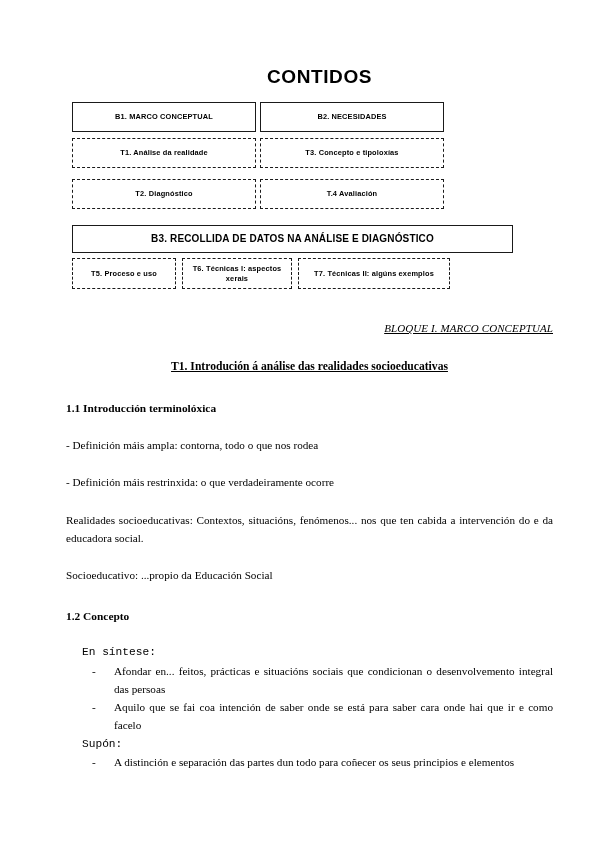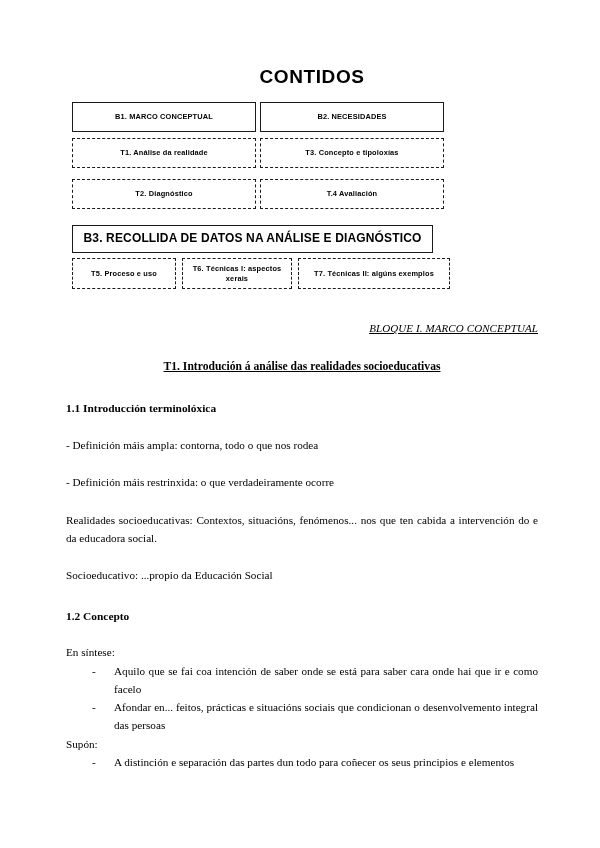--- a/index.html
+++ b/index.html
@@ -16,21 +16,21 @@
     color: #000000;
     overflow: hidden;
   }
 
   .page {
     position: absolute;
     left: 0; top: 0;
     width: 600px;
     height: 848px;
     box-sizing: border-box;
-    padding: 66px 62px 20px 66px;
+    padding: 66px 47px 20px 66px;
   }
 
   
   .doc-title {
     font-family: "Liberation Sans", "DejaVu Sans", sans-serif;
     font-weight: bold;
     font-size: 19px;
     letter-spacing: 0.6px;
     text-align: center;
     margin: 0 0 14px 0;
@@ -69,23 +69,23 @@
   }
   .bx.solid {
     border: 1.8px solid #1a1a1a;
     height: 30px;
   }
   .bx.dashed {
     border: 1.6px dashed #1a1a1a;
     height: 30px;
   }
   .bx.wide {
-    width: 361px;
+    width: 441px;
     height: 28px;
-    font-size: 12px;
+    font-size: 10px;
   }
   .spacer-6 { height: 6px; }
   .spacer-10 { height: 11px; }
   .tri .bx {
     height: 31px;
   }
   .t5 { width: 104px; }
   .t6 { width: 110px; }
   .t7 { width: 152px; }
 
@@ -121,21 +121,22 @@
   }
   .para {
     margin: 0 0 20px 0;
     text-align: justify;
   }
   .para.justified {
     text-align: justify;
     text-justify: inter-word;
   }
   .lead {
-    margin: 0 0 1px 0;
+    margin: 0 0 1px 16px;
+    font-family: Liberation Mono, monospace;
   }
   ul.dashlist {
     list-style: none;
     margin: 0 0 0 0;
     padding: 0 0 0 20px;
   }
   ul.dashlist li {
     position: relative;
     padding-left: 28px;
     margin-bottom: 1px;
@@ -204,22 +205,22 @@
 
     <p class="para justified">Realidades socioeducativas: Contextos, situacións, fenómenos... nos que ten cabida a intervención do e da educadora social.</p>
 
     <p class="para">Socioeducativo: ...propio da Educación Social</p>
 
     <div class="h-sub second">1.2 Concepto</div>
 
     <p class="lead">En síntese:</p>
 
     <ul class="dashlist">
+      <li>Afondar en... feitos, prácticas e situacións sociais que condicionan o desenvolvemento integral das persoas</li>
       <li>Aquilo que se fai coa intención de saber onde se está para saber cara onde hai que ir e como facelo</li>
-      <li>Afondar en... feitos, prácticas e situacións sociais que condicionan o desenvolvemento integral das persoas</li>
     </ul>
 
     <p class="lead">Supón:</p>
 
     <ul class="dashlist">
       <li>A distinción e separación das partes dun todo para coñecer os seus principios e elementos</li>
     </ul>
 
   </div>
 

